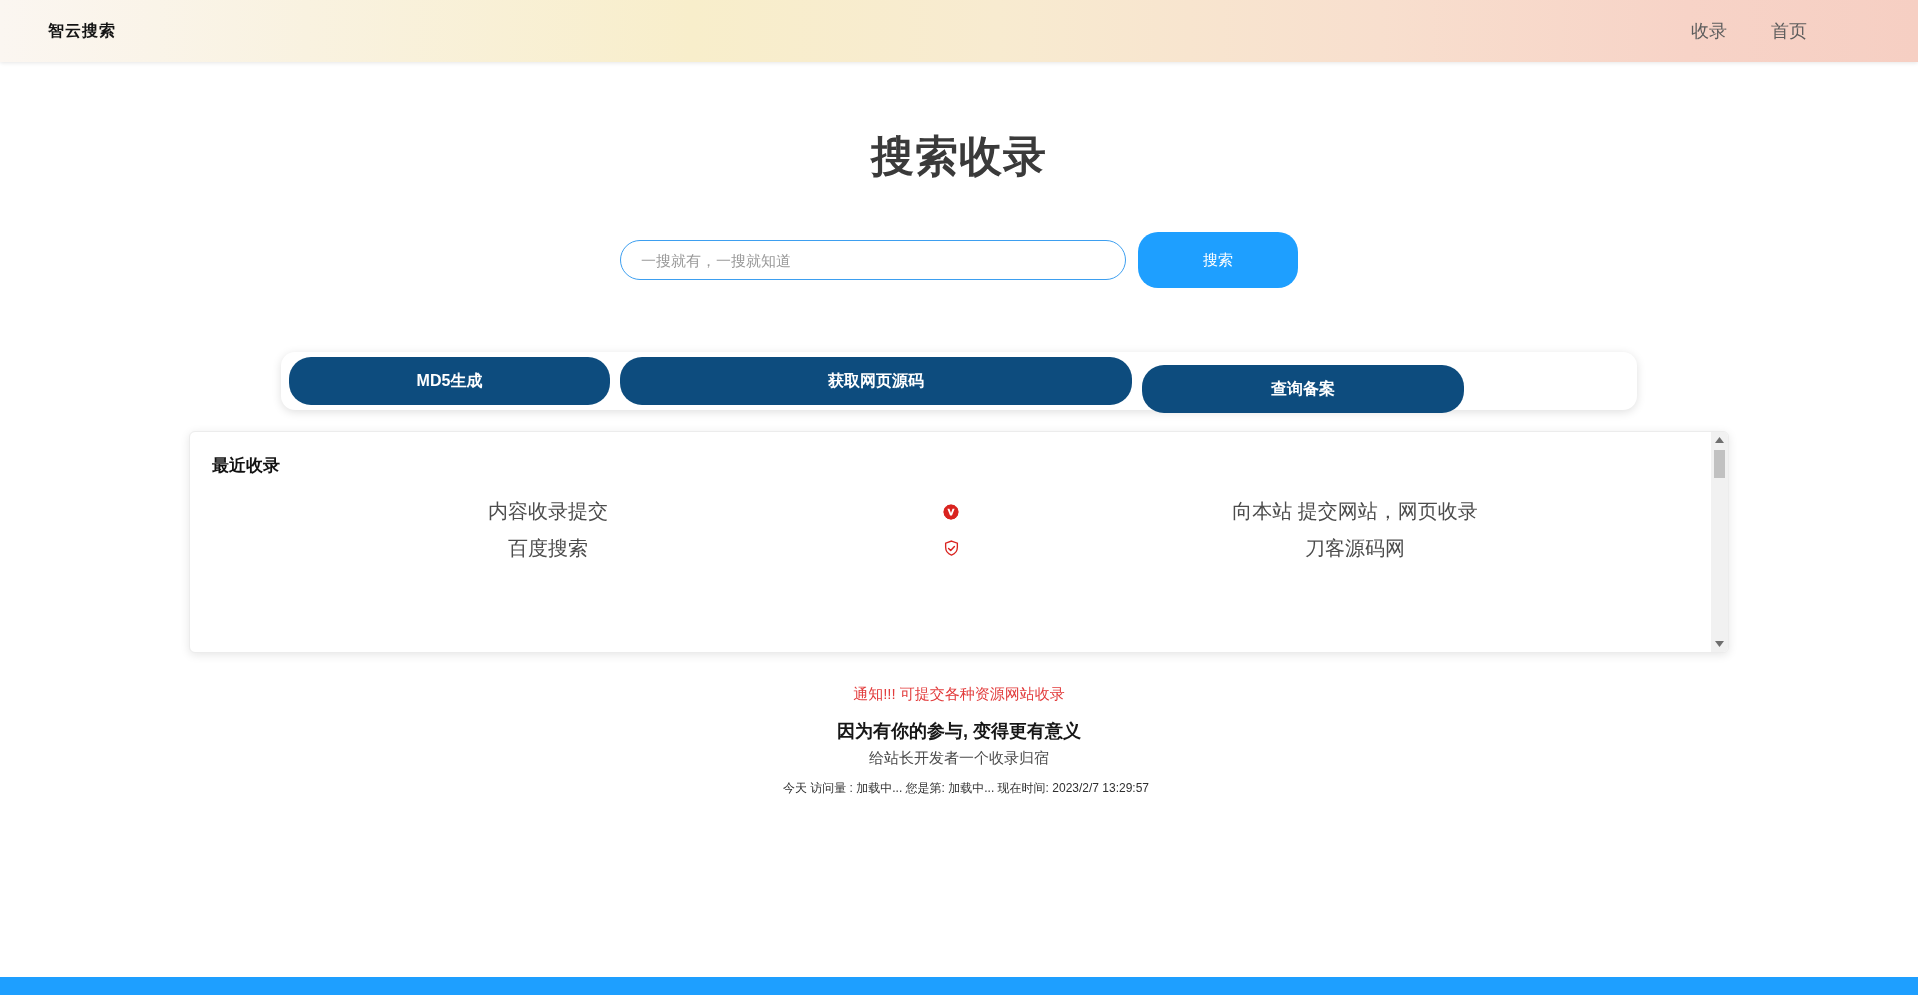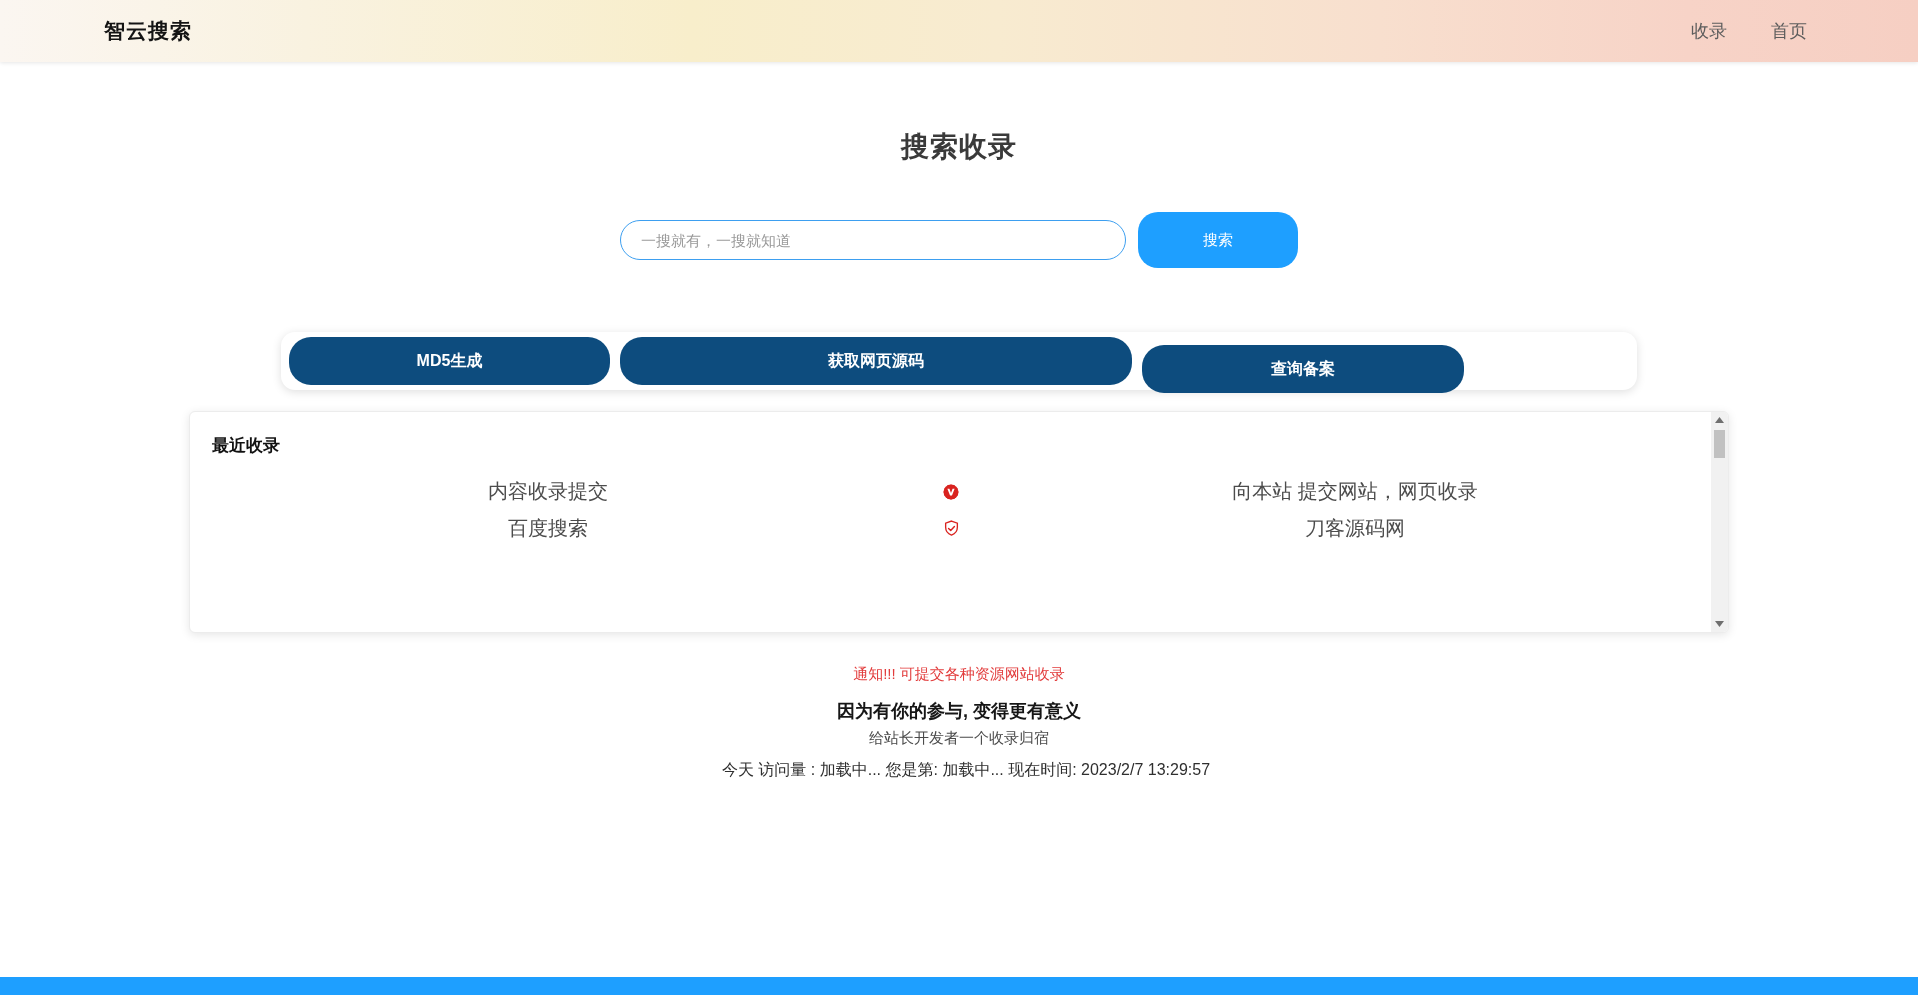--- a/index.html
+++ b/index.html
@@ -7,26 +7,26 @@
     font-family: "Liberation Sans", "DejaVu Sans", sans-serif; }
 
   
   .navbar {
     position: relative; width: 100%; height: 62px;
     display: flex; align-items: center; justify-content: space-between;
     background: linear-gradient(90deg, #fbf6f1 0%, #f9f2e0 16%, #f8eecb 36%,
                 #f8ebd0 52%, #f8dfce 72%, #f7d3c7 88%, #f6cfc3 100%);
     box-shadow: 0 1px 4px rgba(0,0,0,0.10);
   }
-  .brand { margin-left: 104px; font-size: 21px; font-weight: bold; color: #141414; letter-spacing: 1px; }
+  .brand { margin-left: 48px; font-size: 16px; font-weight: bold; color: #141414; letter-spacing: 1px; }
   .nav-links { display: flex; gap: 44px; margin-right: 111px; }
   .nav-link { font-size: 18px; color: #5d5d5d; text-decoration: none; cursor: pointer; }
 
   
-  .page-title { margin-top: 66px; text-align: center; font-size: 28px; font-weight: bold;
+  .page-title { margin-top: 66px; text-align: center; font-size: 43px; font-weight: bold;
     color: #3a3a3a; letter-spacing: 1px; }
 
   .search-row { margin-top: 46px; display: flex; justify-content: center; align-items: center; }
   .search-input {
     width: 506px; height: 40px; border: 1px solid #3d9ff0; border-radius: 20px;
     padding: 12px 20px; font-size: 15px; color: #333; outline: none;
     font-family: "Liberation Sans", "DejaVu Sans", sans-serif;
   }
   .search-input::placeholder { color: #9a9a9a; }
   .search-btn {
@@ -68,21 +68,21 @@
   .sb-arrow { width: 17px; height: 16px; display: flex; align-items: center; justify-content: center; }
   .sb-arrow svg { display: block; }
   .sb-thumb { width: 11px; height: 28px; background: #c1c1c1; margin-top: 2px; }
   .sb-spacer { flex: 1; }
 
   
   .footer { margin-top: 32px; text-align: center; }
   .f-notice { font-size: 15px; color: #e23c3c; }
   .f-bold { margin-top: 15px; font-size: 18px; font-weight: bold; color: #161616; }
   .f-gray { margin-top: 6px; font-size: 15px; color: #4a4a4a; }
-  .f-stats { margin-top: 12px; font-size: 16px; color: #2f2f2f; padding-left: 14px; }
+  .f-stats { margin-top: 12px; font-size: 12px; color: #2f2f2f; padding-left: 14px; }
 
   
   .bottom-bar { position: absolute; left: 0; bottom: 0; width: 100%; height: 18px;
     background: #1e9fff; }
 </style>
 </head>
 <body>
 
 <nav class="navbar">
   <div class="brand">智云搜索</div>

